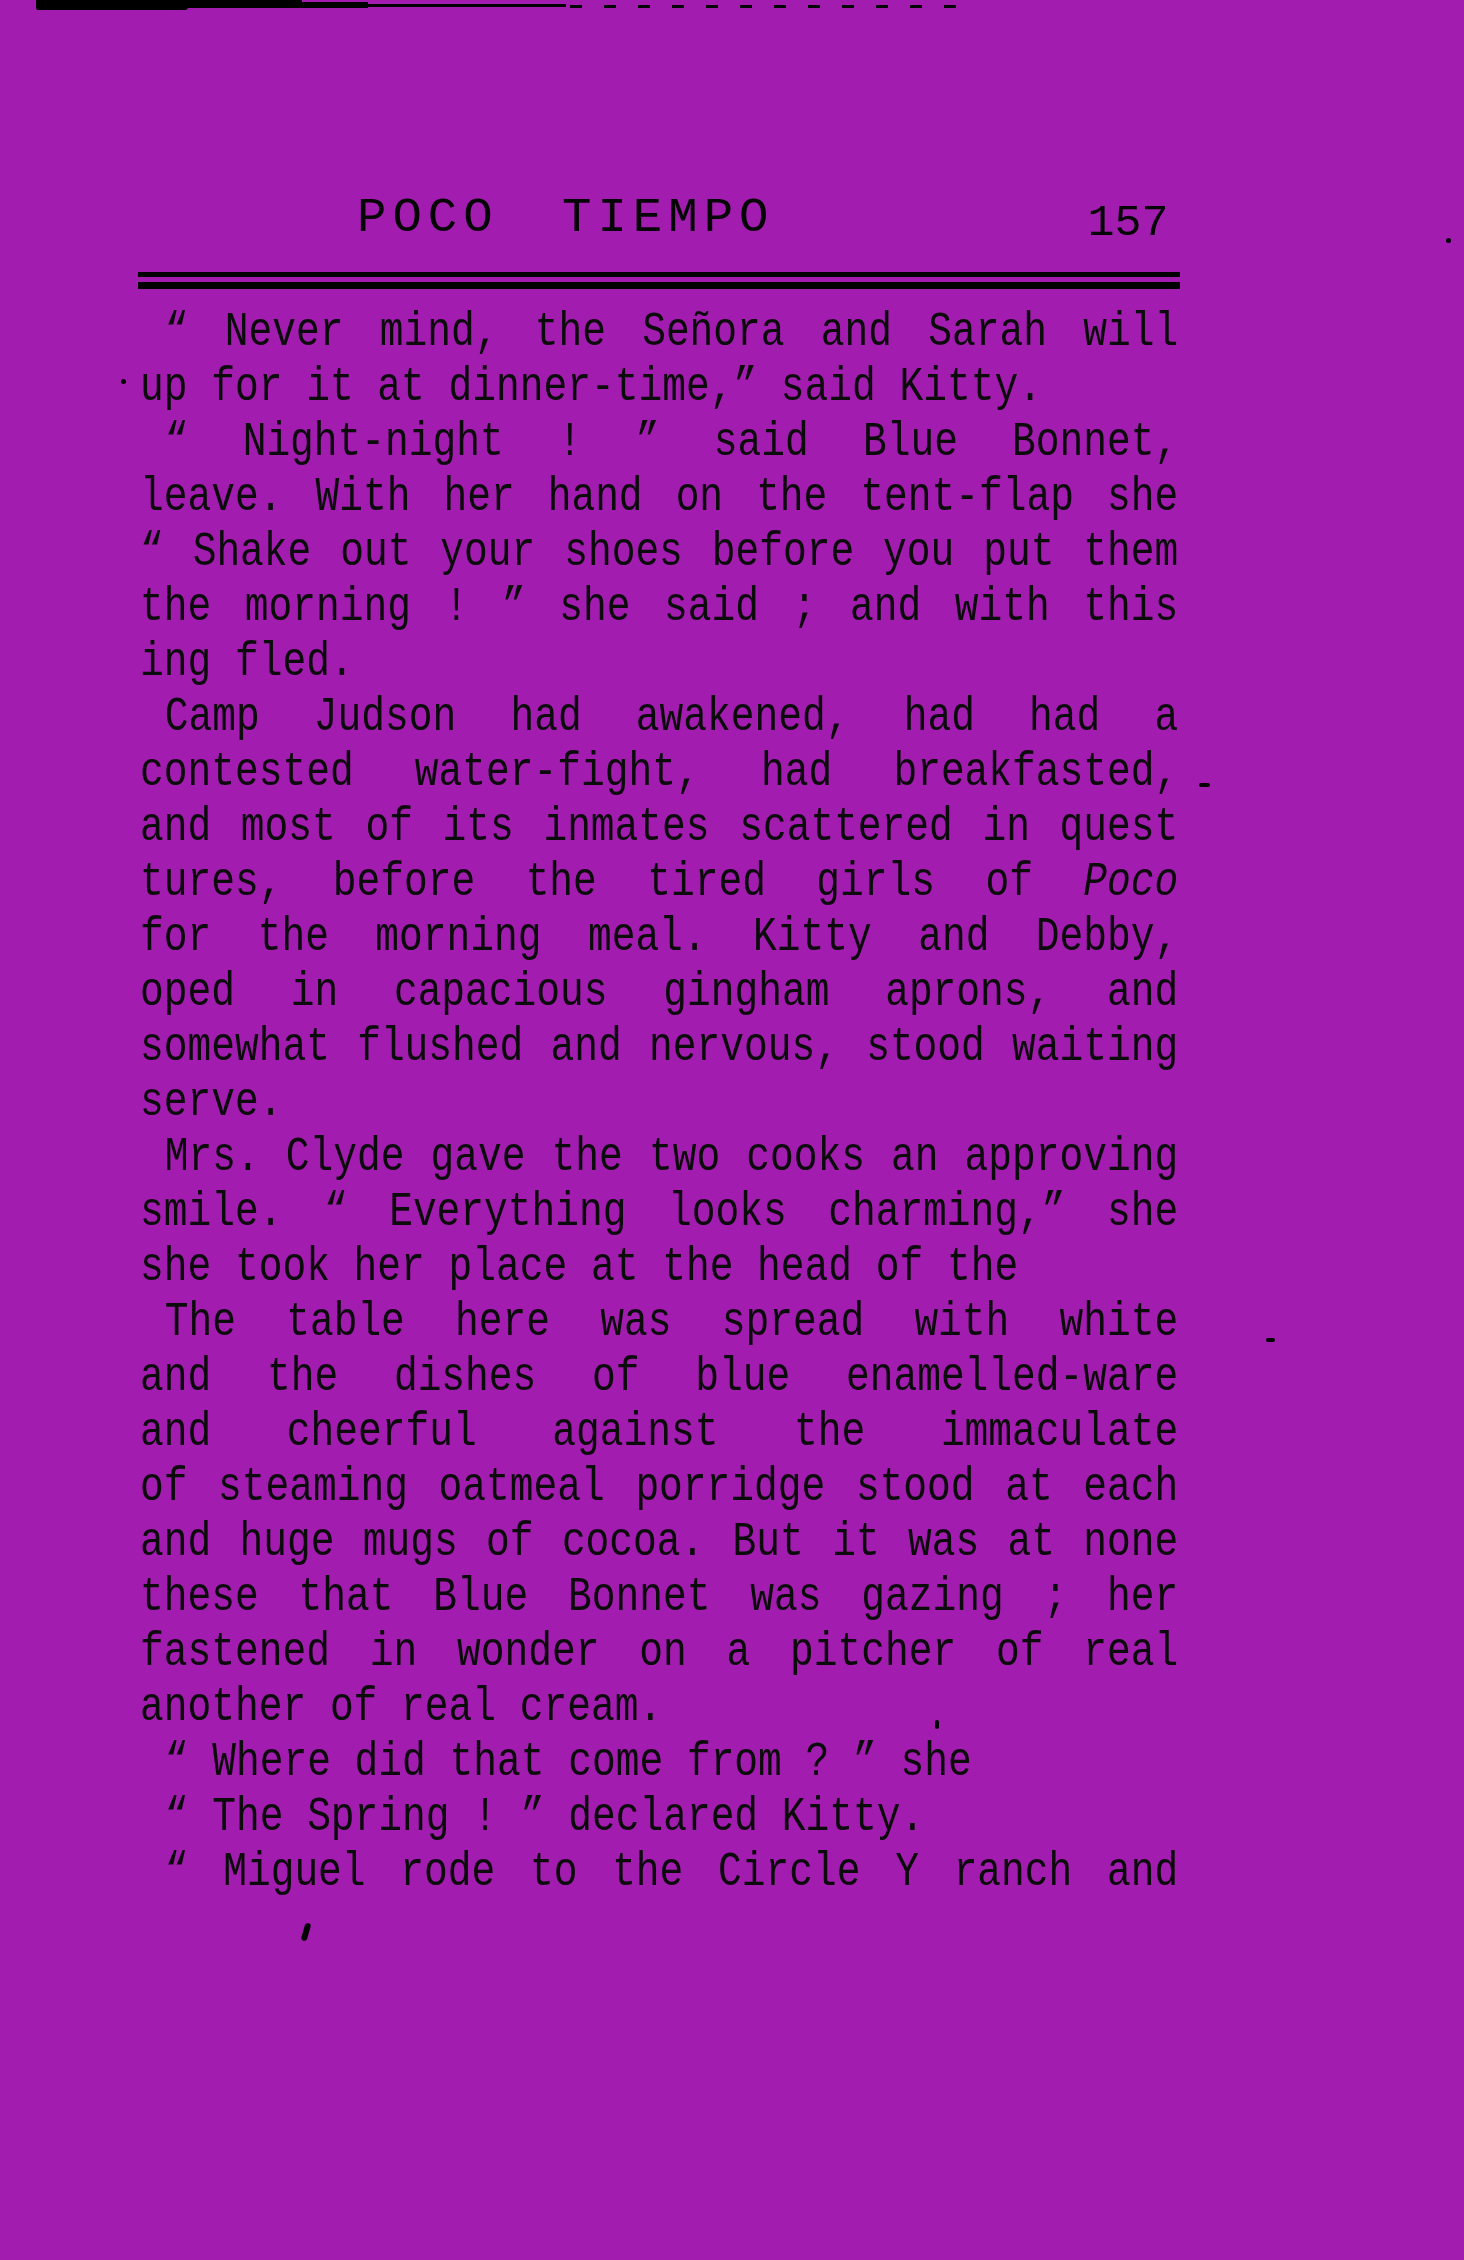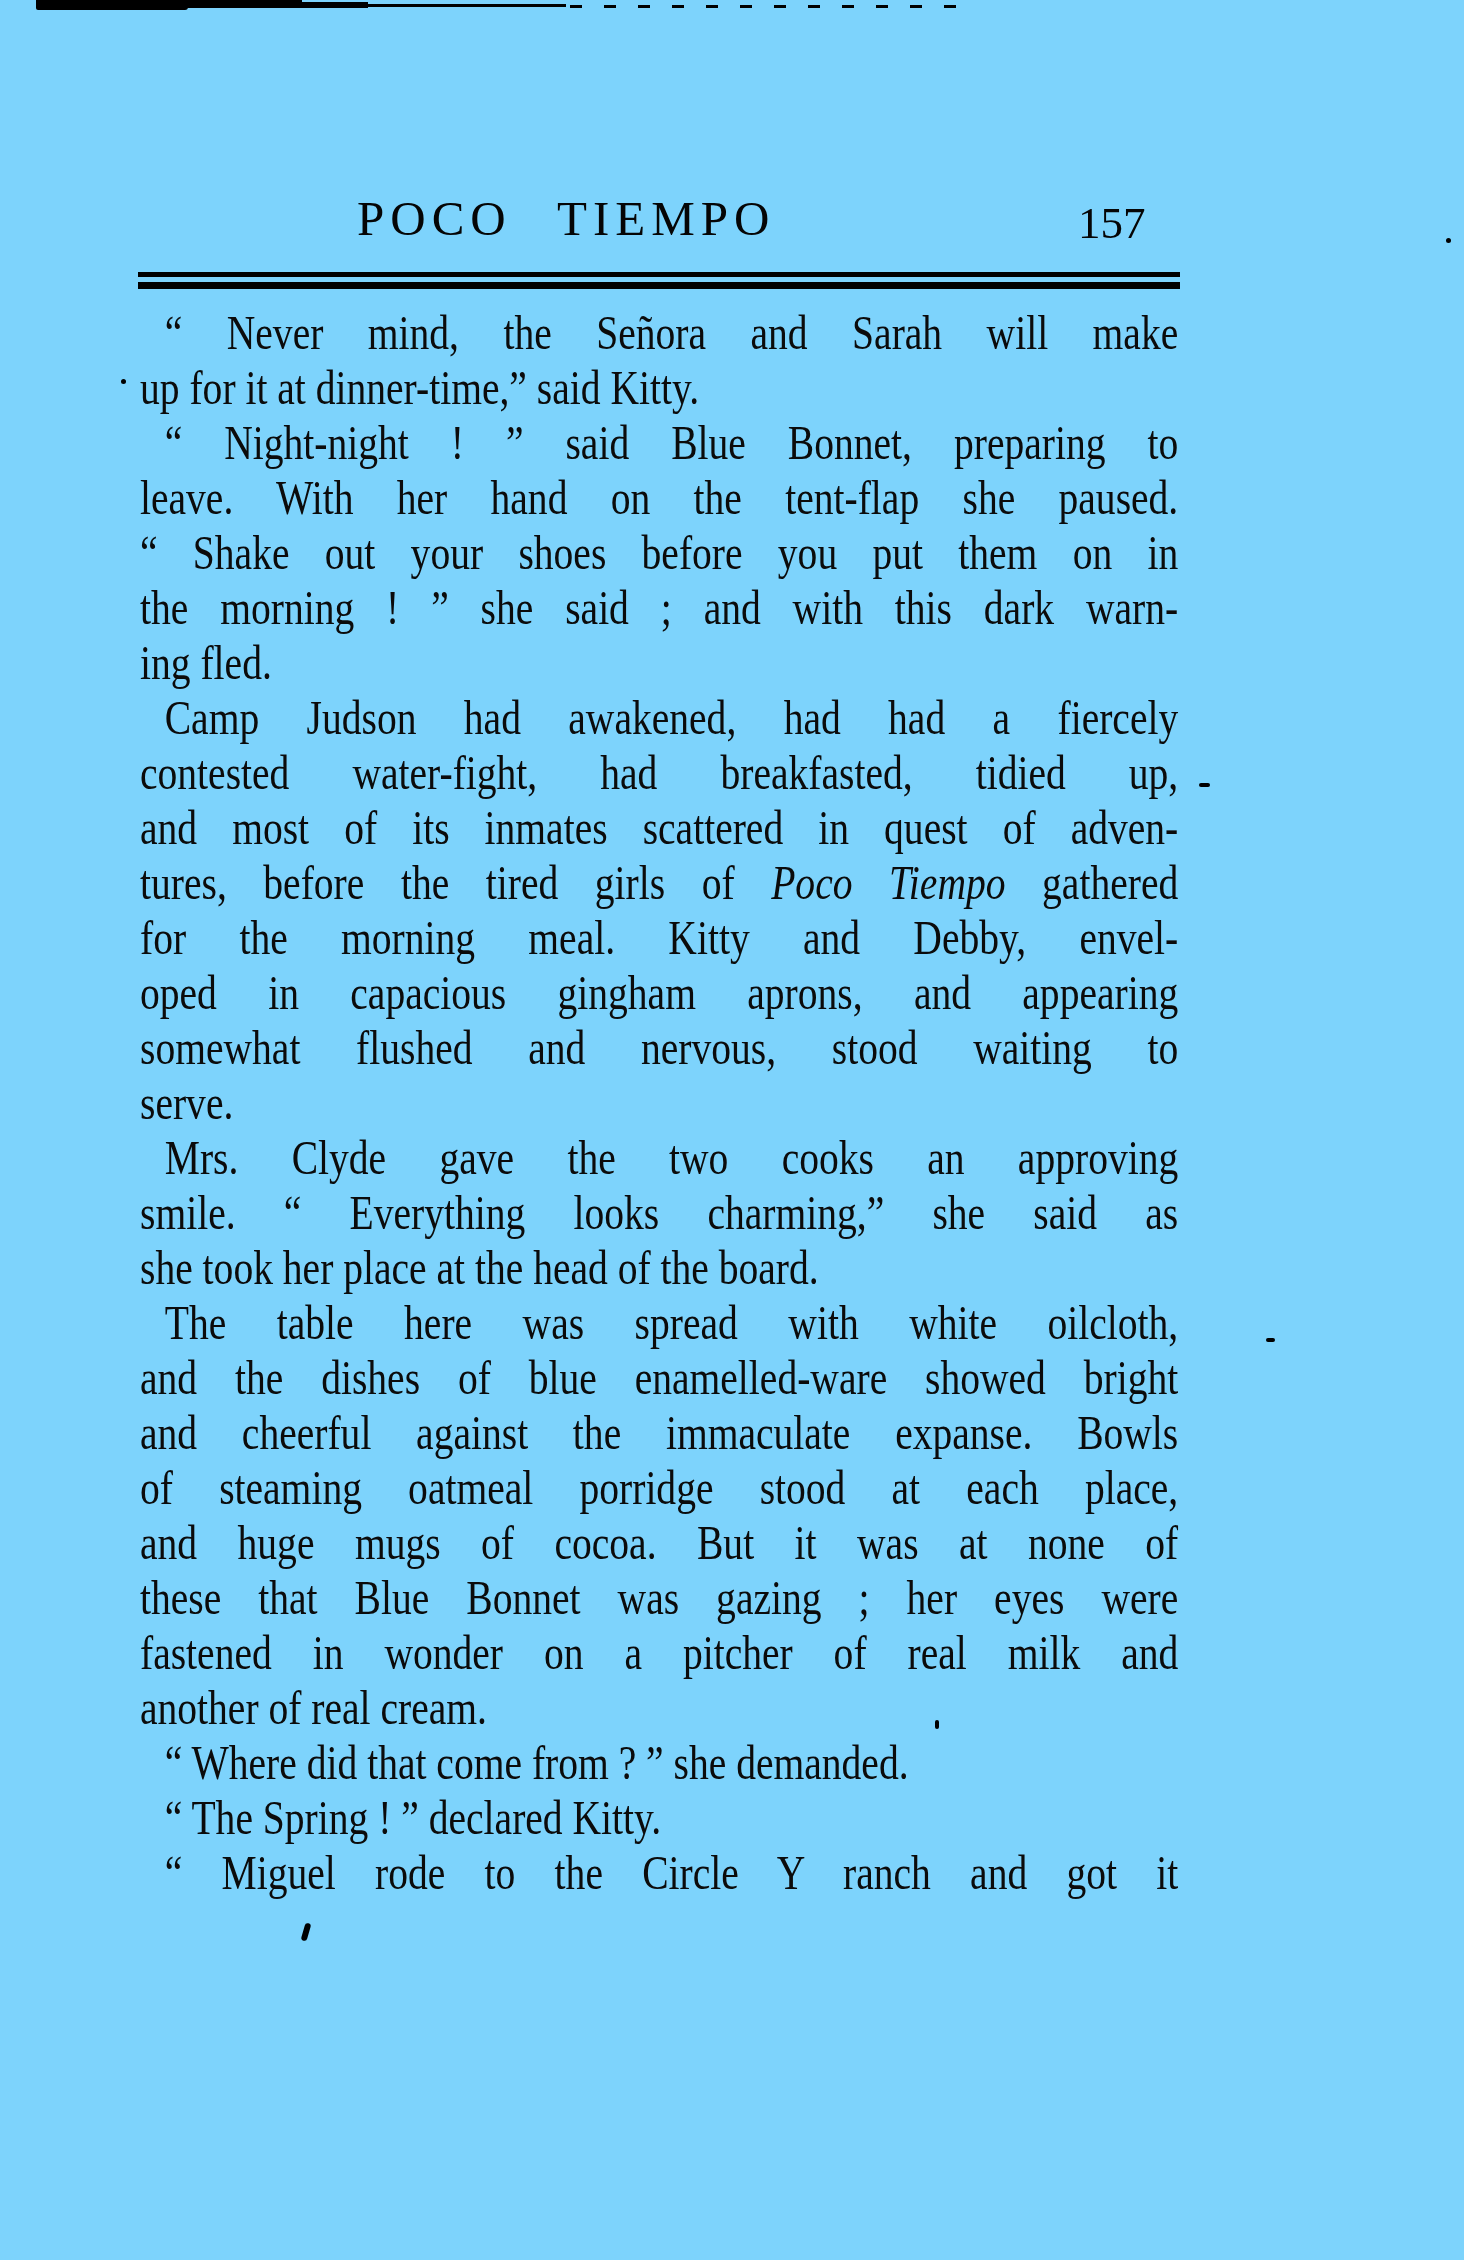--- a/index.html
+++ b/index.html
@@ -1,37 +1,37 @@
 <!DOCTYPE html>
 <html><head>
 <meta charset="utf-8">
 <style>
   html,body{margin:0;padding:0;background:#ffffff;}
   body{
     width:1464px;height:2260px;position:relative;overflow:hidden;
     font-family:"Liberation Serif", serif;color:#0b0b0b;
   }
-  .page{position:absolute;inset:0;background:#7dd3fc;}
+  .page{position:absolute;inset:0;background:#a21caf;font-family:Liberation Mono, monospace;}
 
   
   .bar{position:absolute;background:#000;}
   .bar-a{left:36px;top:0;width:152px;height:10px;border-radius:0 0 3px 2px;}
   .bar-b{left:182px;top:0;width:120px;height:8px;border-radius:0 0 2px 2px;}
   .bar-c{left:298px;top:2px;width:70px;height:6px;}
   .bar-d{left:366px;top:4px;width:200px;height:3px;}
   .bar-e{left:570px;top:5px;width:400px;height:3px;
          background:repeating-linear-gradient(90deg,#000 0 12px,transparent 12px 34px);}
 
   
   .running-title{
     position:absolute;left:357px;top:191px;font-size:49px;line-height:55px;
     letter-spacing:6px;word-spacing:28px;white-space:nowrap;color:#050505;
   }
   .page-number{
-    position:absolute;left:1078px;top:196px;width:100px;text-align:left;
+    position:absolute;left:1078px;top:196px;width:100px;text-align:center;
     font-size:45px;line-height:55px;color:#050505;
   }
   .double-rule{
     position:absolute;left:138px;top:272px;width:1042px;height:17px;
     border-top:5px solid #000;border-bottom:7px solid #000;box-sizing:border-box;
   }
 
   
   .body-text{
     position:absolute;left:140px;top:305px;width:1260px;

